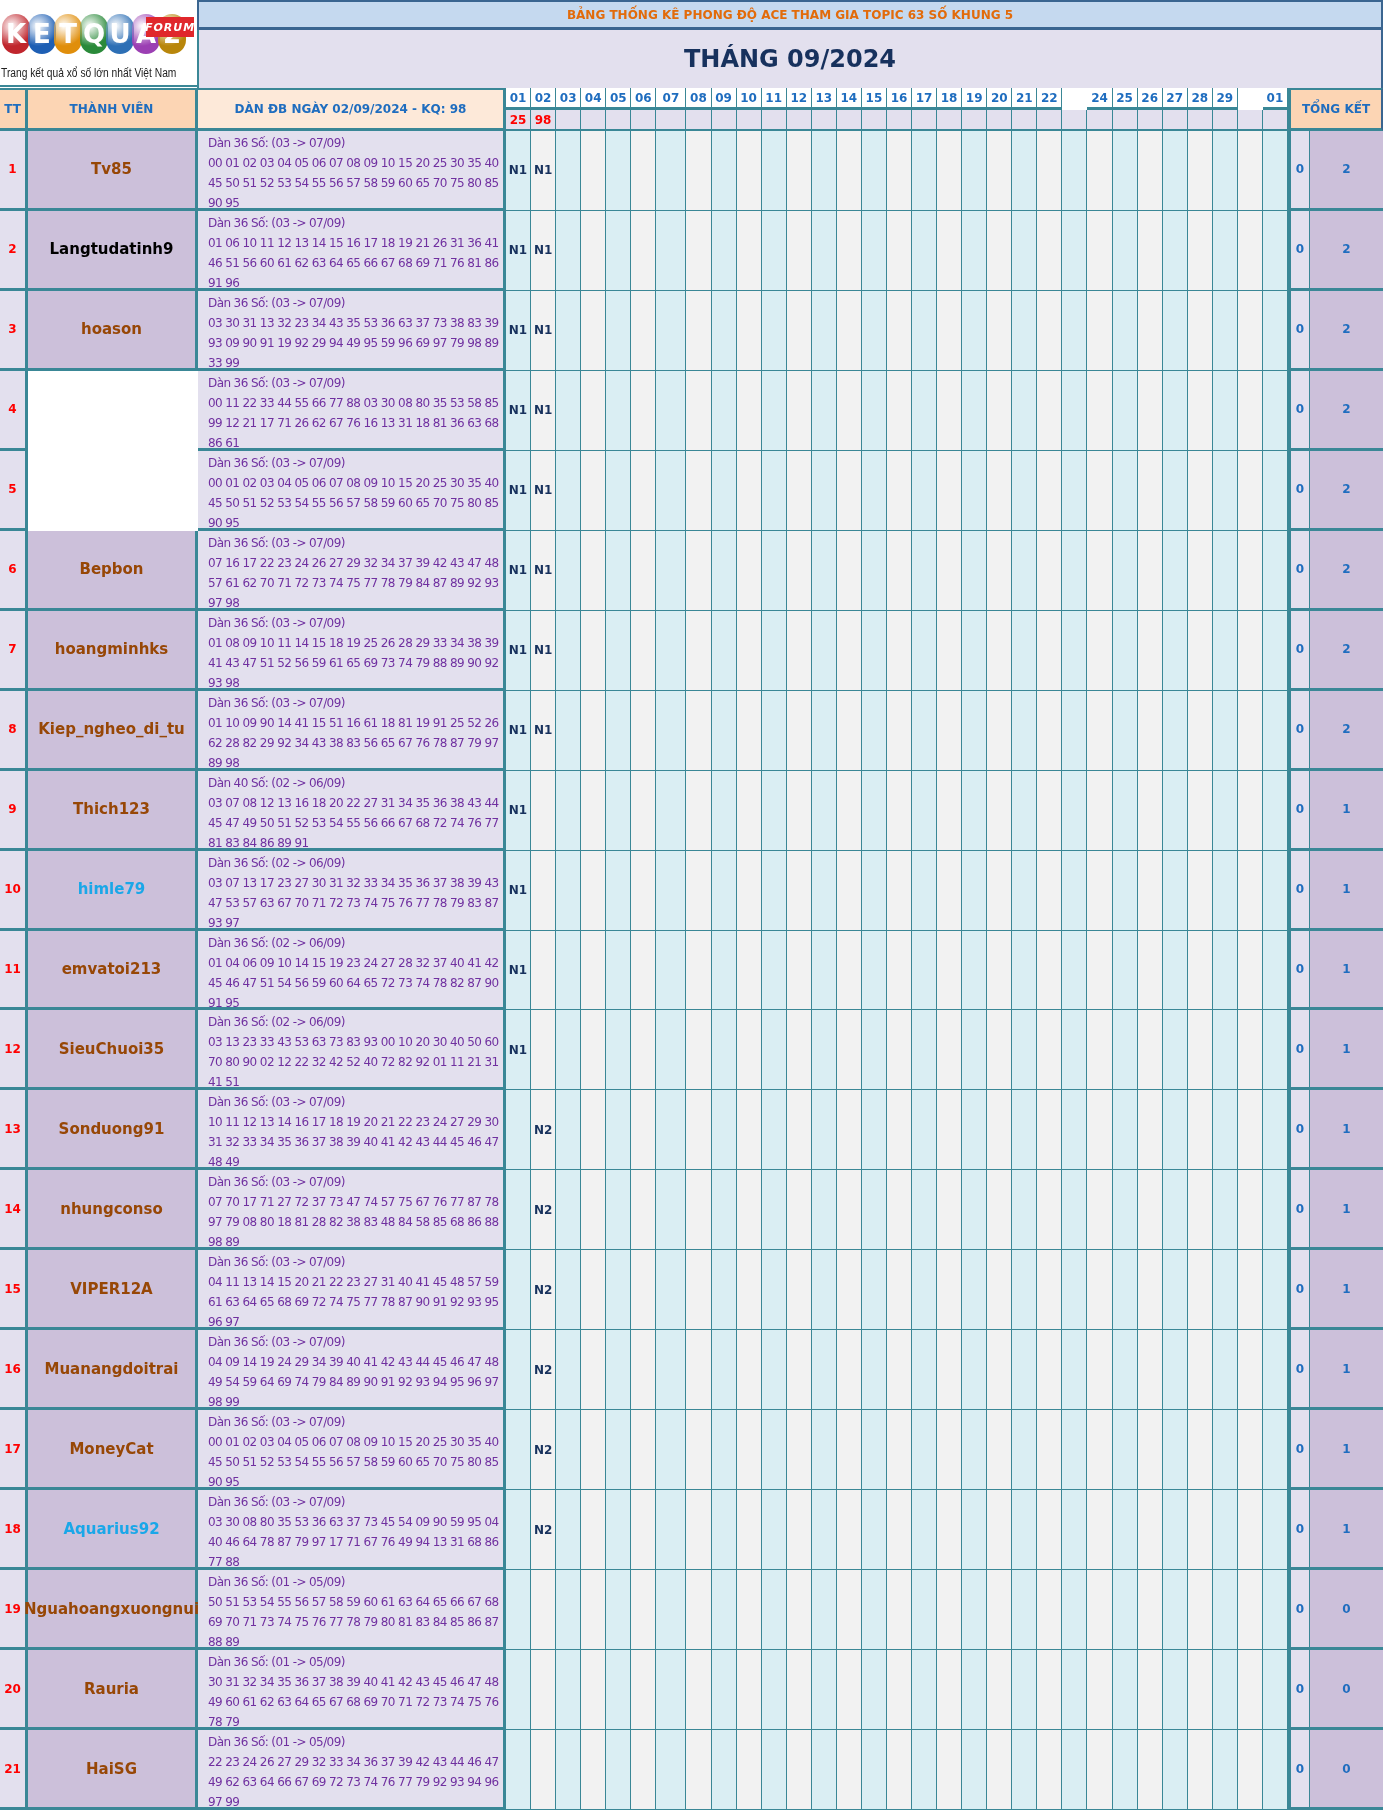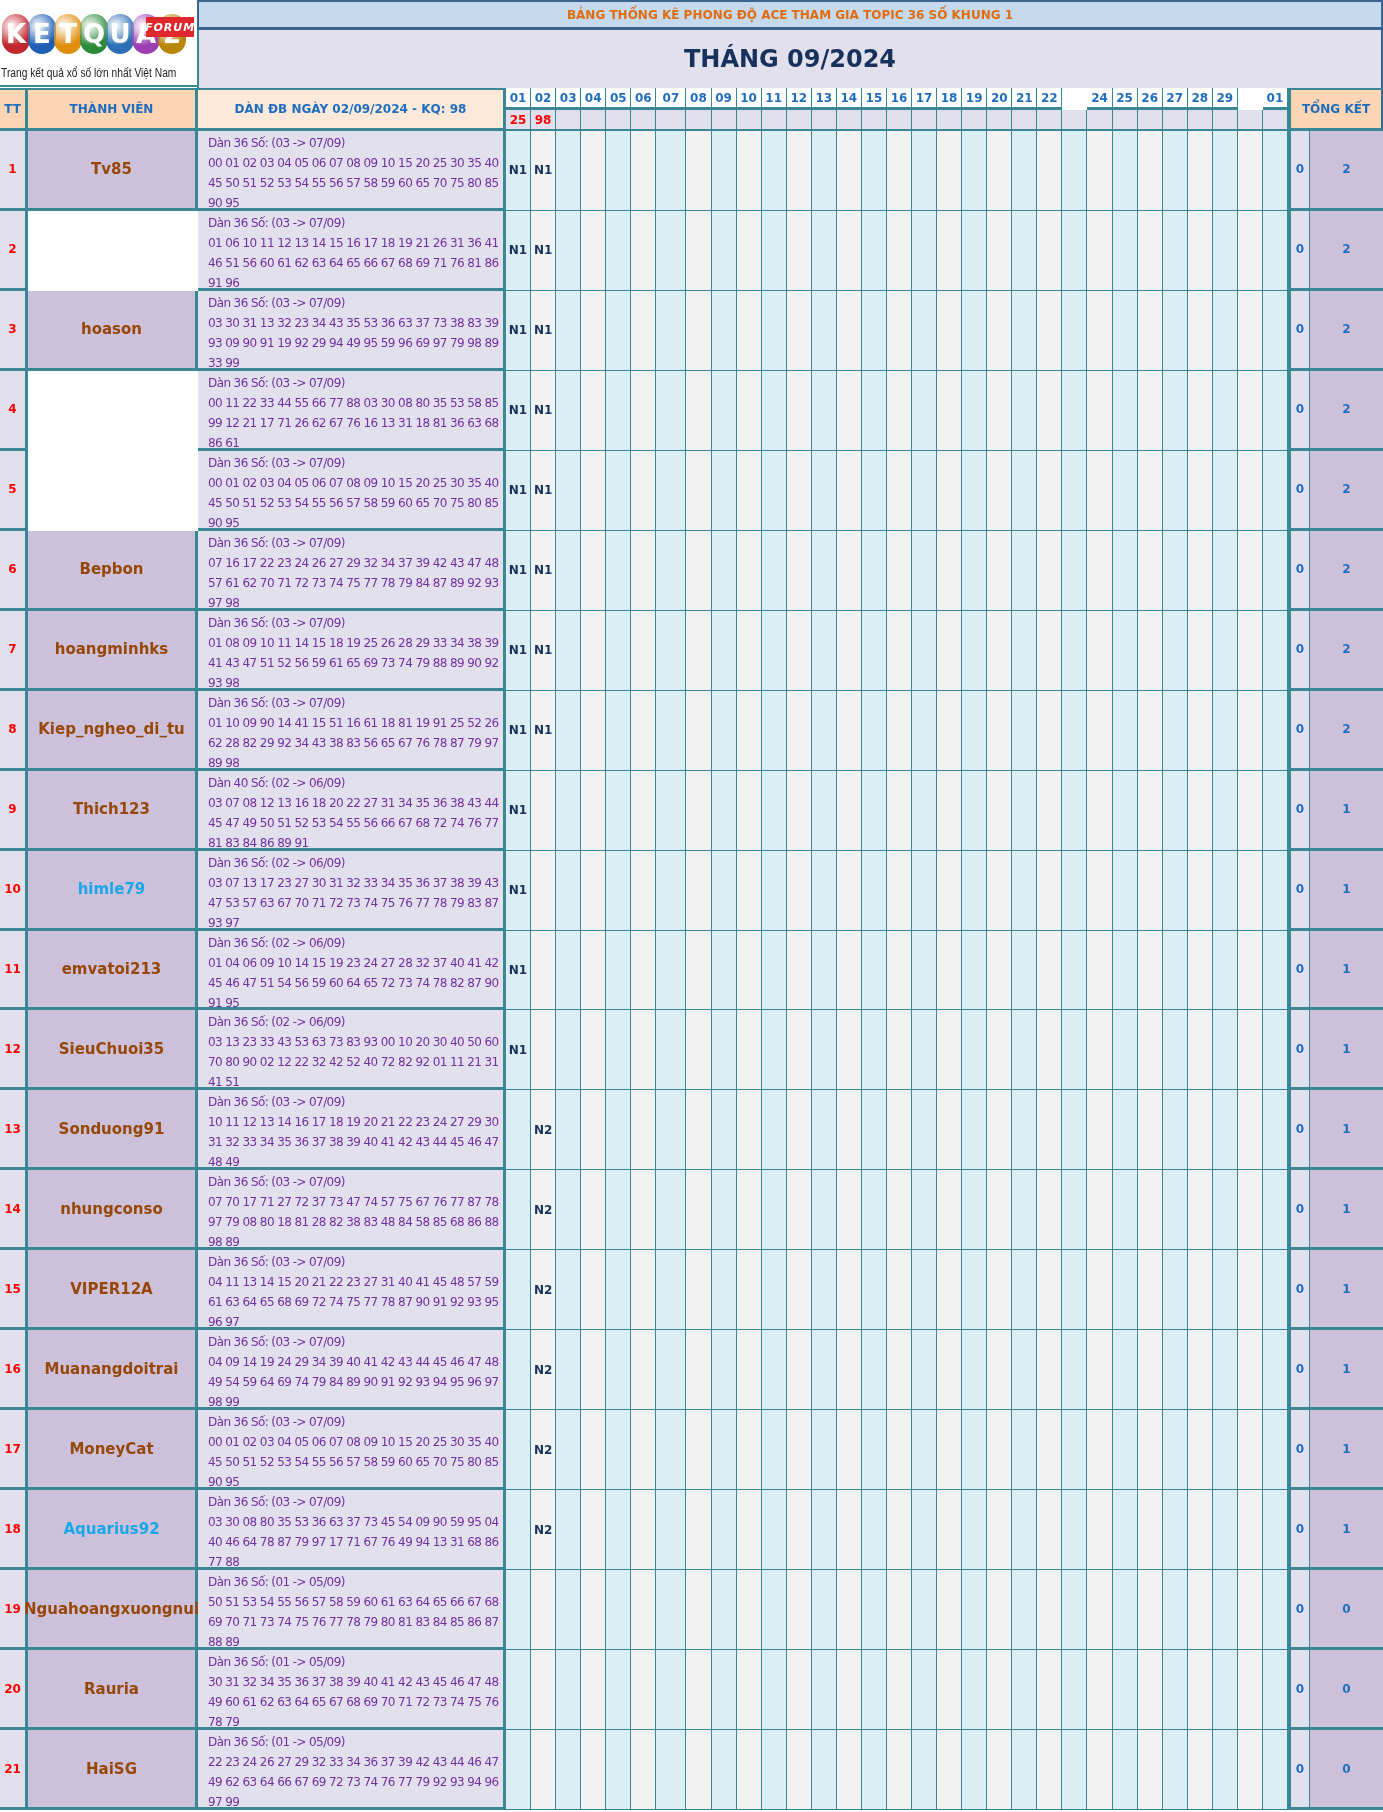--- a/index.html
+++ b/index.html
@@ -82,21 +82,21 @@
       <span style="background: radial-gradient(circle at 35% 30%, rgba(255, 255, 255, 0.333), rgb(224, 142, 11) 60%);">T</span>
       <span style="background: radial-gradient(circle at 35% 30%, rgba(255, 255, 255, 0.333), rgb(42, 138, 58) 60%);">Q</span>
       <span style="background: radial-gradient(circle at 35% 30%, rgba(255, 255, 255, 0.333), rgb(45, 111, 181) 60%);">U</span>
       <span style="background: radial-gradient(circle at 35% 30%, rgba(255, 255, 255, 0.333), rgb(155, 63, 179) 60%);">A</span>
       <span style="background: radial-gradient(circle at 35% 30%, rgba(255, 255, 255, 0.333), rgb(184, 134, 11) 60%);">2</span>
     </div>
   <div class="logo-forum">FORUM</div>
   <div class="logo-tag">Trang kết quả xổ số lớn nhất Việt Nam</div>
 </div>
 
-<div class="abs title-bar">BẢNG THỐNG KÊ PHONG ĐỘ ACE THAM GIA TOPIC 36 SỐ KHUNG 1</div>
+<div class="abs title-bar">BẢNG THỐNG KÊ PHONG ĐỘ ACE THAM GIA TOPIC 63 SỐ KHUNG 5</div>
 <div class="abs month-bar">THÁNG 09/2024</div>
 
 <div class="abs hdr orange" style="left:0;top:88px;width:28px;height:43px;border-top:2px solid #3a8796;">TT</div>
 <div class="abs hdr orange" style="left:28px;top:88px;width:170px;height:43px;border-top:2px solid #3a8796;">THÀNH VIÊN</div>
 <div class="abs hdr" style="left:198px;top:88px;width:308px;height:43px;border-top:2px solid #3a8796;">DÀN ĐB NGÀY 02/09/2024 - KQ: 98</div>
 <div id="day-headers">
     <div class="day-hdr" style="left: 506px; width: 25.0645px;">01</div>
     <div class="day-res" style="left: 506px; width: 25.0645px;">25</div>
     <div class="day-hdr" style="left: 531.065px; width: 25.0645px;">02</div>
     <div class="day-res" style="left: 531.065px; width: 25.0645px;">98</div>
@@ -200,20 +200,21 @@
       <div class="cell c-day odd" style="left:1162.6774193548395px;width:25.06451612903226px"></div>
       <div class="cell c-day even" style="left:1187.7419354838717px;width:25.06451612903226px"></div>
       <div class="cell c-day odd" style="left:1212.8064516129039px;width:25.06451612903226px"></div>
       <div class="cell c-day even" style="left:1237.870967741936px;width:25.06451612903226px"></div>
       <div class="cell c-day odd" style="left:1262.9354838709683px;width:25.06451612903226px"></div>
       <div class="cell c-total0">0</div>
       <div class="cell c-total">2</div>
     </div>
     <div class="row" style="top: 210.952px; height: 79.9524px;">
       <div class="cell c-tt">2</div>
+      <div class="cell c-name" style="color:#000000">Langtudatinh9</div>
       <div class="cell c-dan">
         <span>Dàn 36 Số: (03 -&gt; 07/09)</span>
         <span>01 06 10 11 12 13 14 15 16 17 18 19 21 26 31 36 41</span>
         <span>46 51 56 60 61 62 63 64 65 66 67 68 69 71 76 81 86</span>
         <span>91 96</span>
       </div>
       <div class="cell c-day odd" style="left:506px;width:25.06451612903226px">N1</div>
       <div class="cell c-day even" style="left:531.0645161290323px;width:25.06451612903226px">N1</div>
       <div class="cell c-day odd" style="left:556.1290322580646px;width:25.06451612903226px"></div>
       <div class="cell c-day even" style="left:581.1935483870969px;width:25.06451612903226px"></div>

